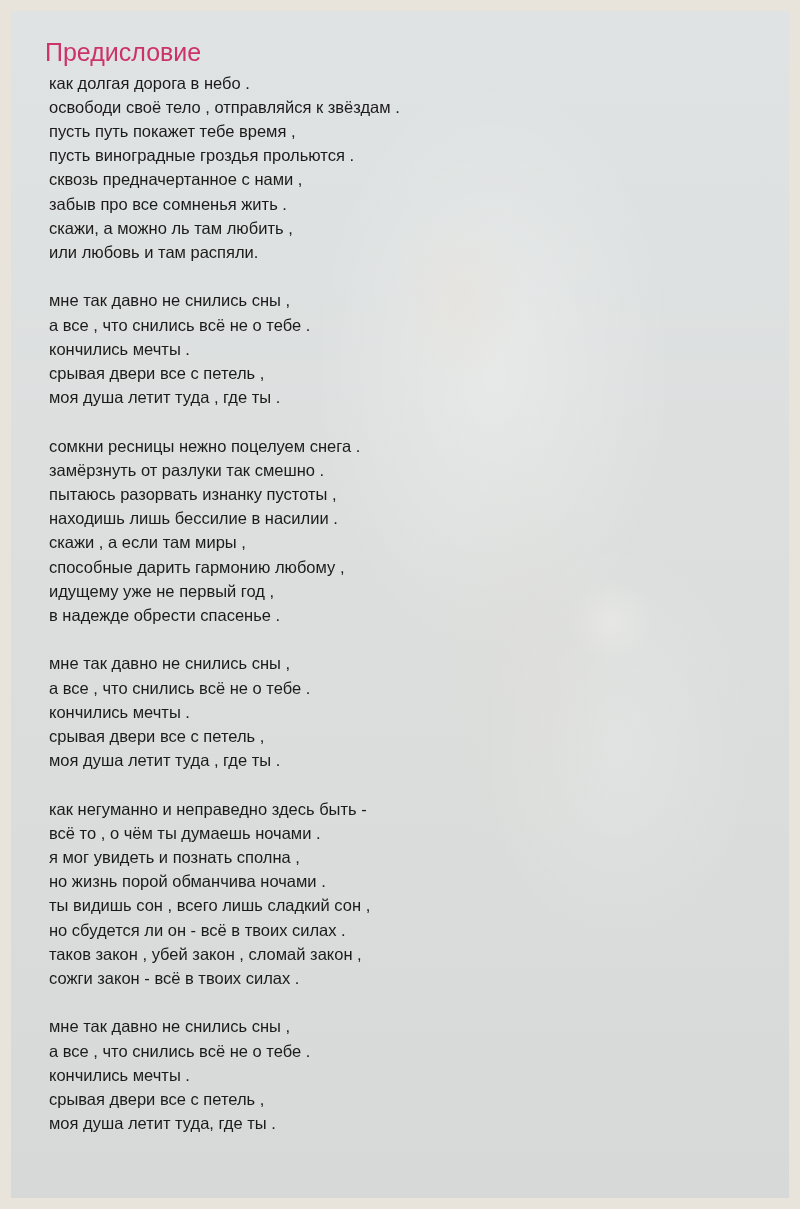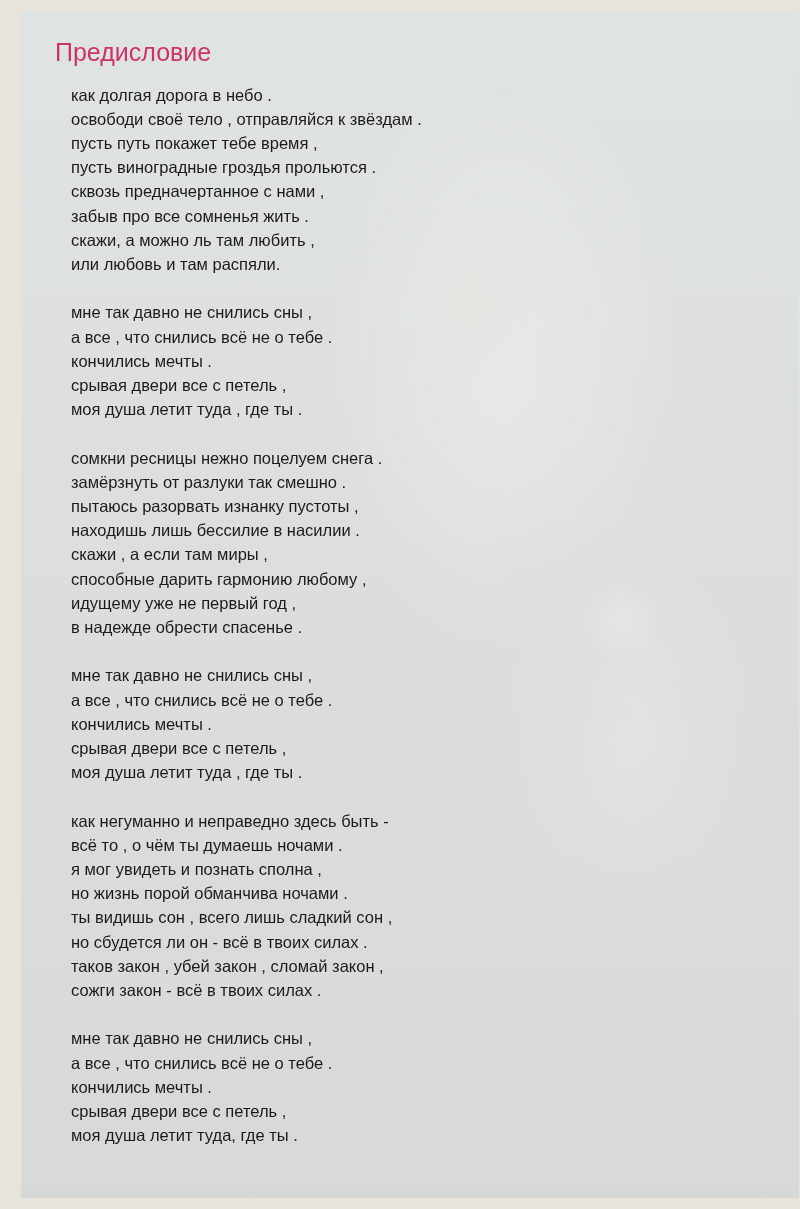--- a/index.html
+++ b/index.html
@@ -8,21 +8,21 @@
   }
   body {
     width: 800px;
     height: 1209px;
     background: #e8e4dc;
     font-family: "Liberation Sans", sans-serif;
     overflow: hidden;
   }
   .page {
     position: absolute;
-    left: 21px;
+    left: 11px;
     top: 11px;
     width: 778px;
     height: 1187px;
     background: #dfe3e2;
     background-image:
       radial-gradient(ellipse 260px 420px at 62% 30%, rgba(255,255,255,0.30), rgba(255,255,255,0) 70%),
       radial-gradient(ellipse 200px 300px at 78% 62%, rgba(255,255,255,0.18), rgba(255,255,255,0) 70%),
       linear-gradient(180deg, #dfe3e3 0%, #dcdfde 40%, #d9dcdb 75%, #d6d9d8 100%);
     box-sizing: border-box;
     overflow: hidden;
@@ -59,21 +59,21 @@
   }
   .performer-link {
     color: #2a6ebb;
     text-decoration: none;
   }
   .lyrics {
     font-size: 16.5px;
     line-height: 24.2px;
     color: #1b1b1b;
     white-space: pre-wrap;
-    margin: 16px;
+    margin: 4px;
     font-family: "Liberation Sans", sans-serif;
   }
 </style>
 </head>
 <body>
 
 <div class="page">
   <div class="bg-figure"></div>
   <div class="content">
     <h1 class="song-title">Предисловие</h1>

